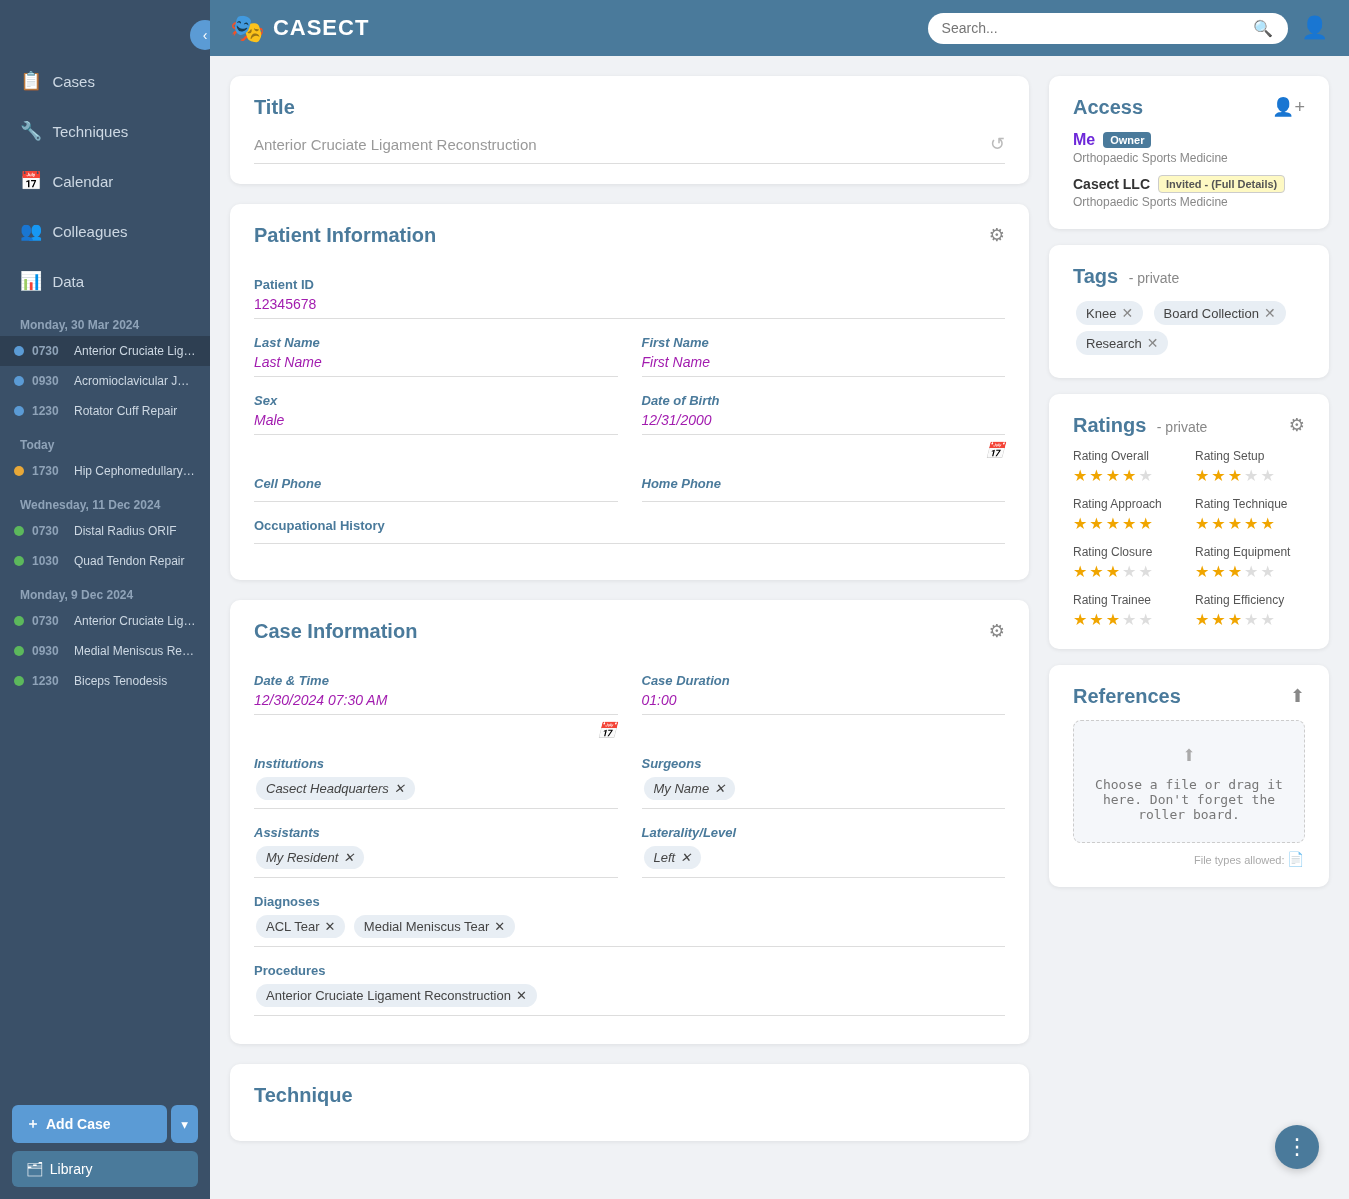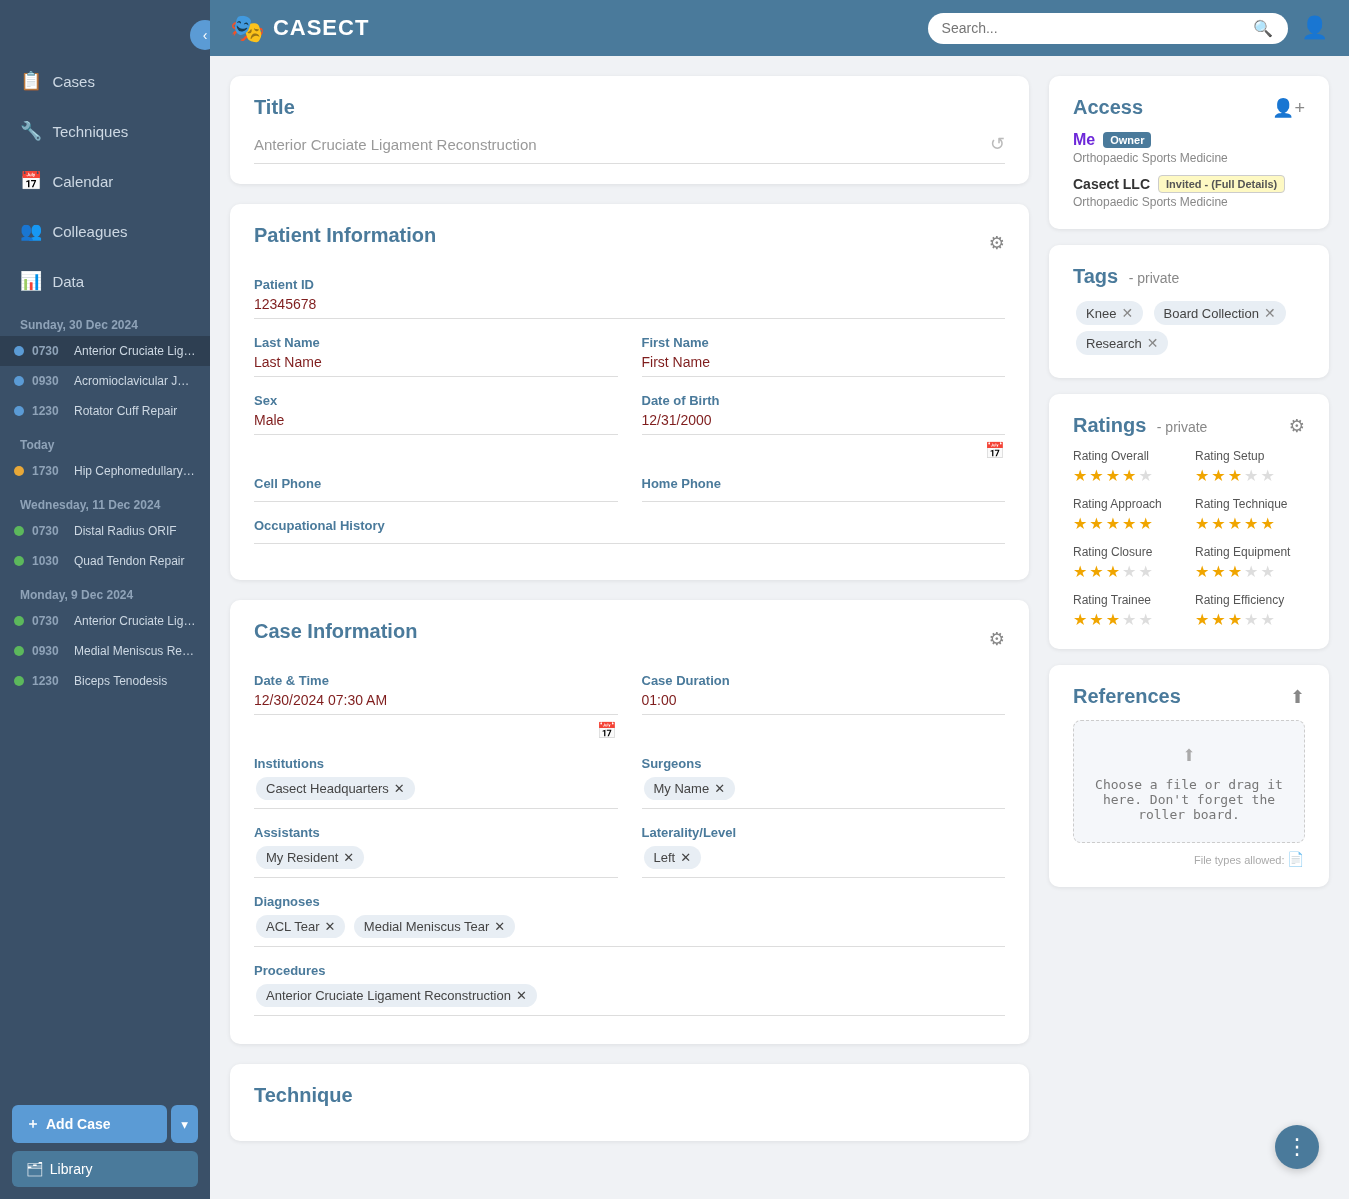--- a/index.html
+++ b/index.html
@@ -181,35 +181,34 @@
       outline: none;
       font-size: 15px;
       color: #999;
     }
     .title-reset-icon { color: #bbb; cursor: pointer; font-size: 18px; }
 
     
     .section-header {
       display: flex;
       justify-content: space-between;
-      align-items: center;
       margin-bottom: 16px;
     }
     .gear-icon { color: #888; cursor: pointer; font-size: 18px; }
     .field-label { font-size: 13px; color: #4a7a9b; font-weight: 600; margin-bottom: 4px; }
     .field-value {
       font-size: 14px;
-      color: #7f1d1d;
+      color: #a21caf;
       border-bottom: 1px solid #ddd;
       padding-bottom: 6px;
       width: 100%;
     }
     .field-value.placeholder { color: #bbb; }
     .form-row { display: flex; gap: 24px; margin-bottom: 16px; }
-    .form-col { flex: 1; }
+    .form-col { flex: 1; font-style: italic; }
     .form-col-full { flex: 1; }
     .field-with-icon { display: flex; align-items: flex-end; gap: 6px; flex-direction: column; }
     .field-with-icon .field-value { flex: 1; }
 
     
     .tag-chip {
       display: inline-flex;
       align-items: center;
       gap: 5px;
       background: #e8eef4;
@@ -306,21 +305,21 @@
           <span class="nav-icon">👥</span>
           <span>Colleagues</span>
         </div>
         <div class="sidebar-nav-item">
           <span class="nav-icon">📊</span>
           <span>Data</span>
         </div>
       </div>
 
     <div id="sidebar-sections">
-        <div class="sidebar-section-title">Sunday, 30 Dec 2024</div>
+        <div class="sidebar-section-title">Monday, 30 Mar 2024</div>
         <div class="sidebar-case-item active">
         <div class="dot dot-blue"></div>
         <span class="case-time">0730</span>
         <span class="case-name">Anterior Cruciate Ligame...</span>
       </div>
         <div class="sidebar-case-item">
         <div class="dot dot-blue"></div>
         <span class="case-time">0930</span>
         <span class="case-name">Acromioclavicular Joint R...</span>
       </div>

